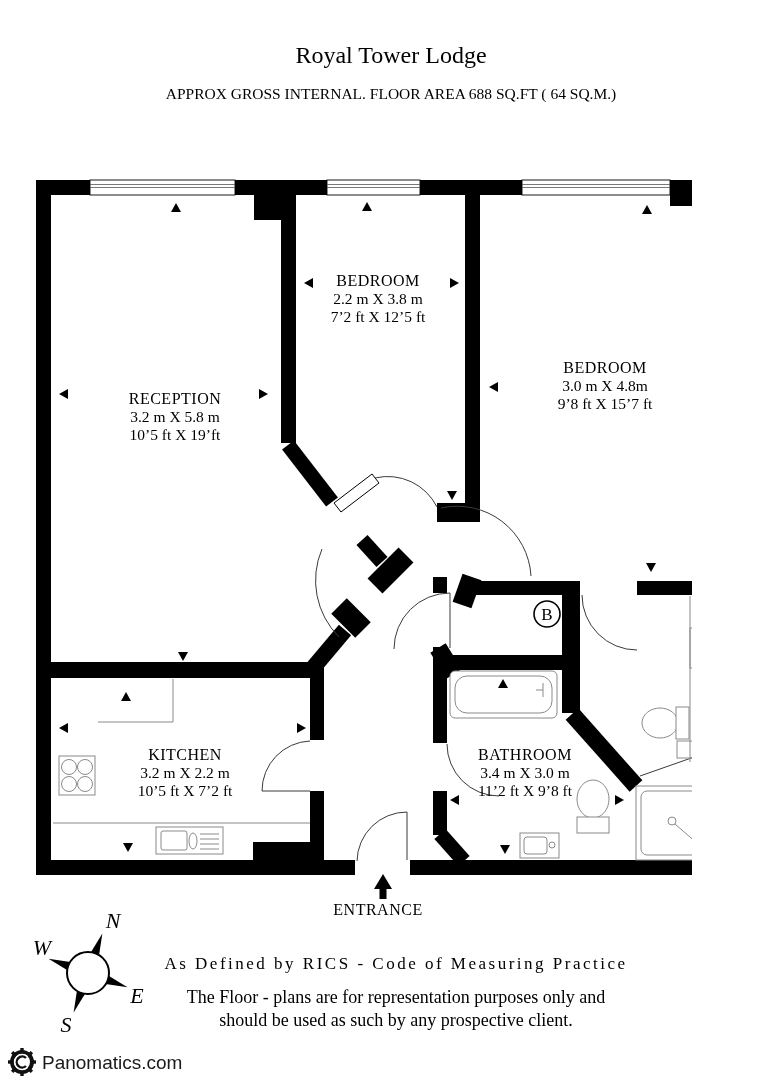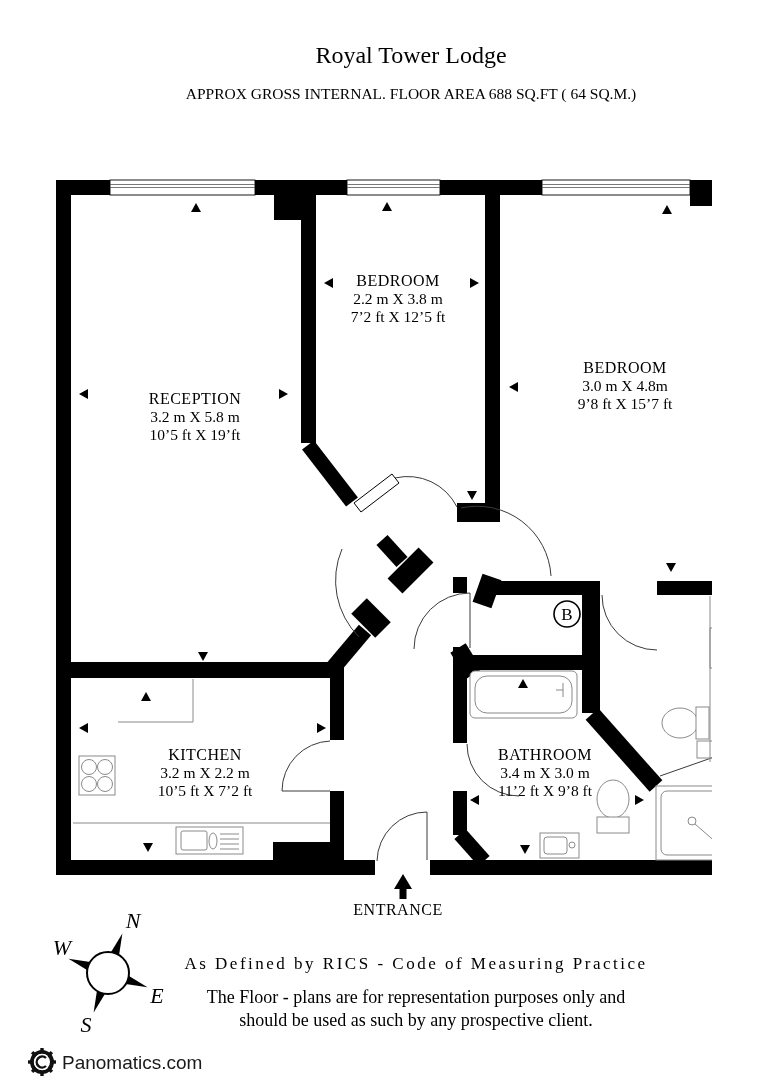--- a/index.html
+++ b/index.html
@@ -1,17 +1,17 @@
 <!DOCTYPE html>
 <html><head>
 <meta charset="utf-8">
 <style>
   html,body{margin:0;padding:0;background:#ffffff;}
   .canvas{position:relative;width:692px;height:1080px;background:#ffffff;overflow:hidden;
-          font-family:"Liberation Serif", serif;padding-left:20px;}
+          font-family:"Liberation Serif", serif;}
   svg{display:block}
   svg text{font-family:"Liberation Serif", serif;fill:#000;}
   .room-name{font-size:16px;letter-spacing:.5px;}
   .room-dim{font-size:15.5px;}
   .title{font-size:24px;}
   .subtitle{font-size:15.5px;}
   .rics{font-size:17px;letter-spacing:2.5px;}
   .disclaimer{font-size:18px;}
   .entrance{font-size:16px;letter-spacing:.5px;}
   .compass-letter{font-size:22px;font-style:italic;}

